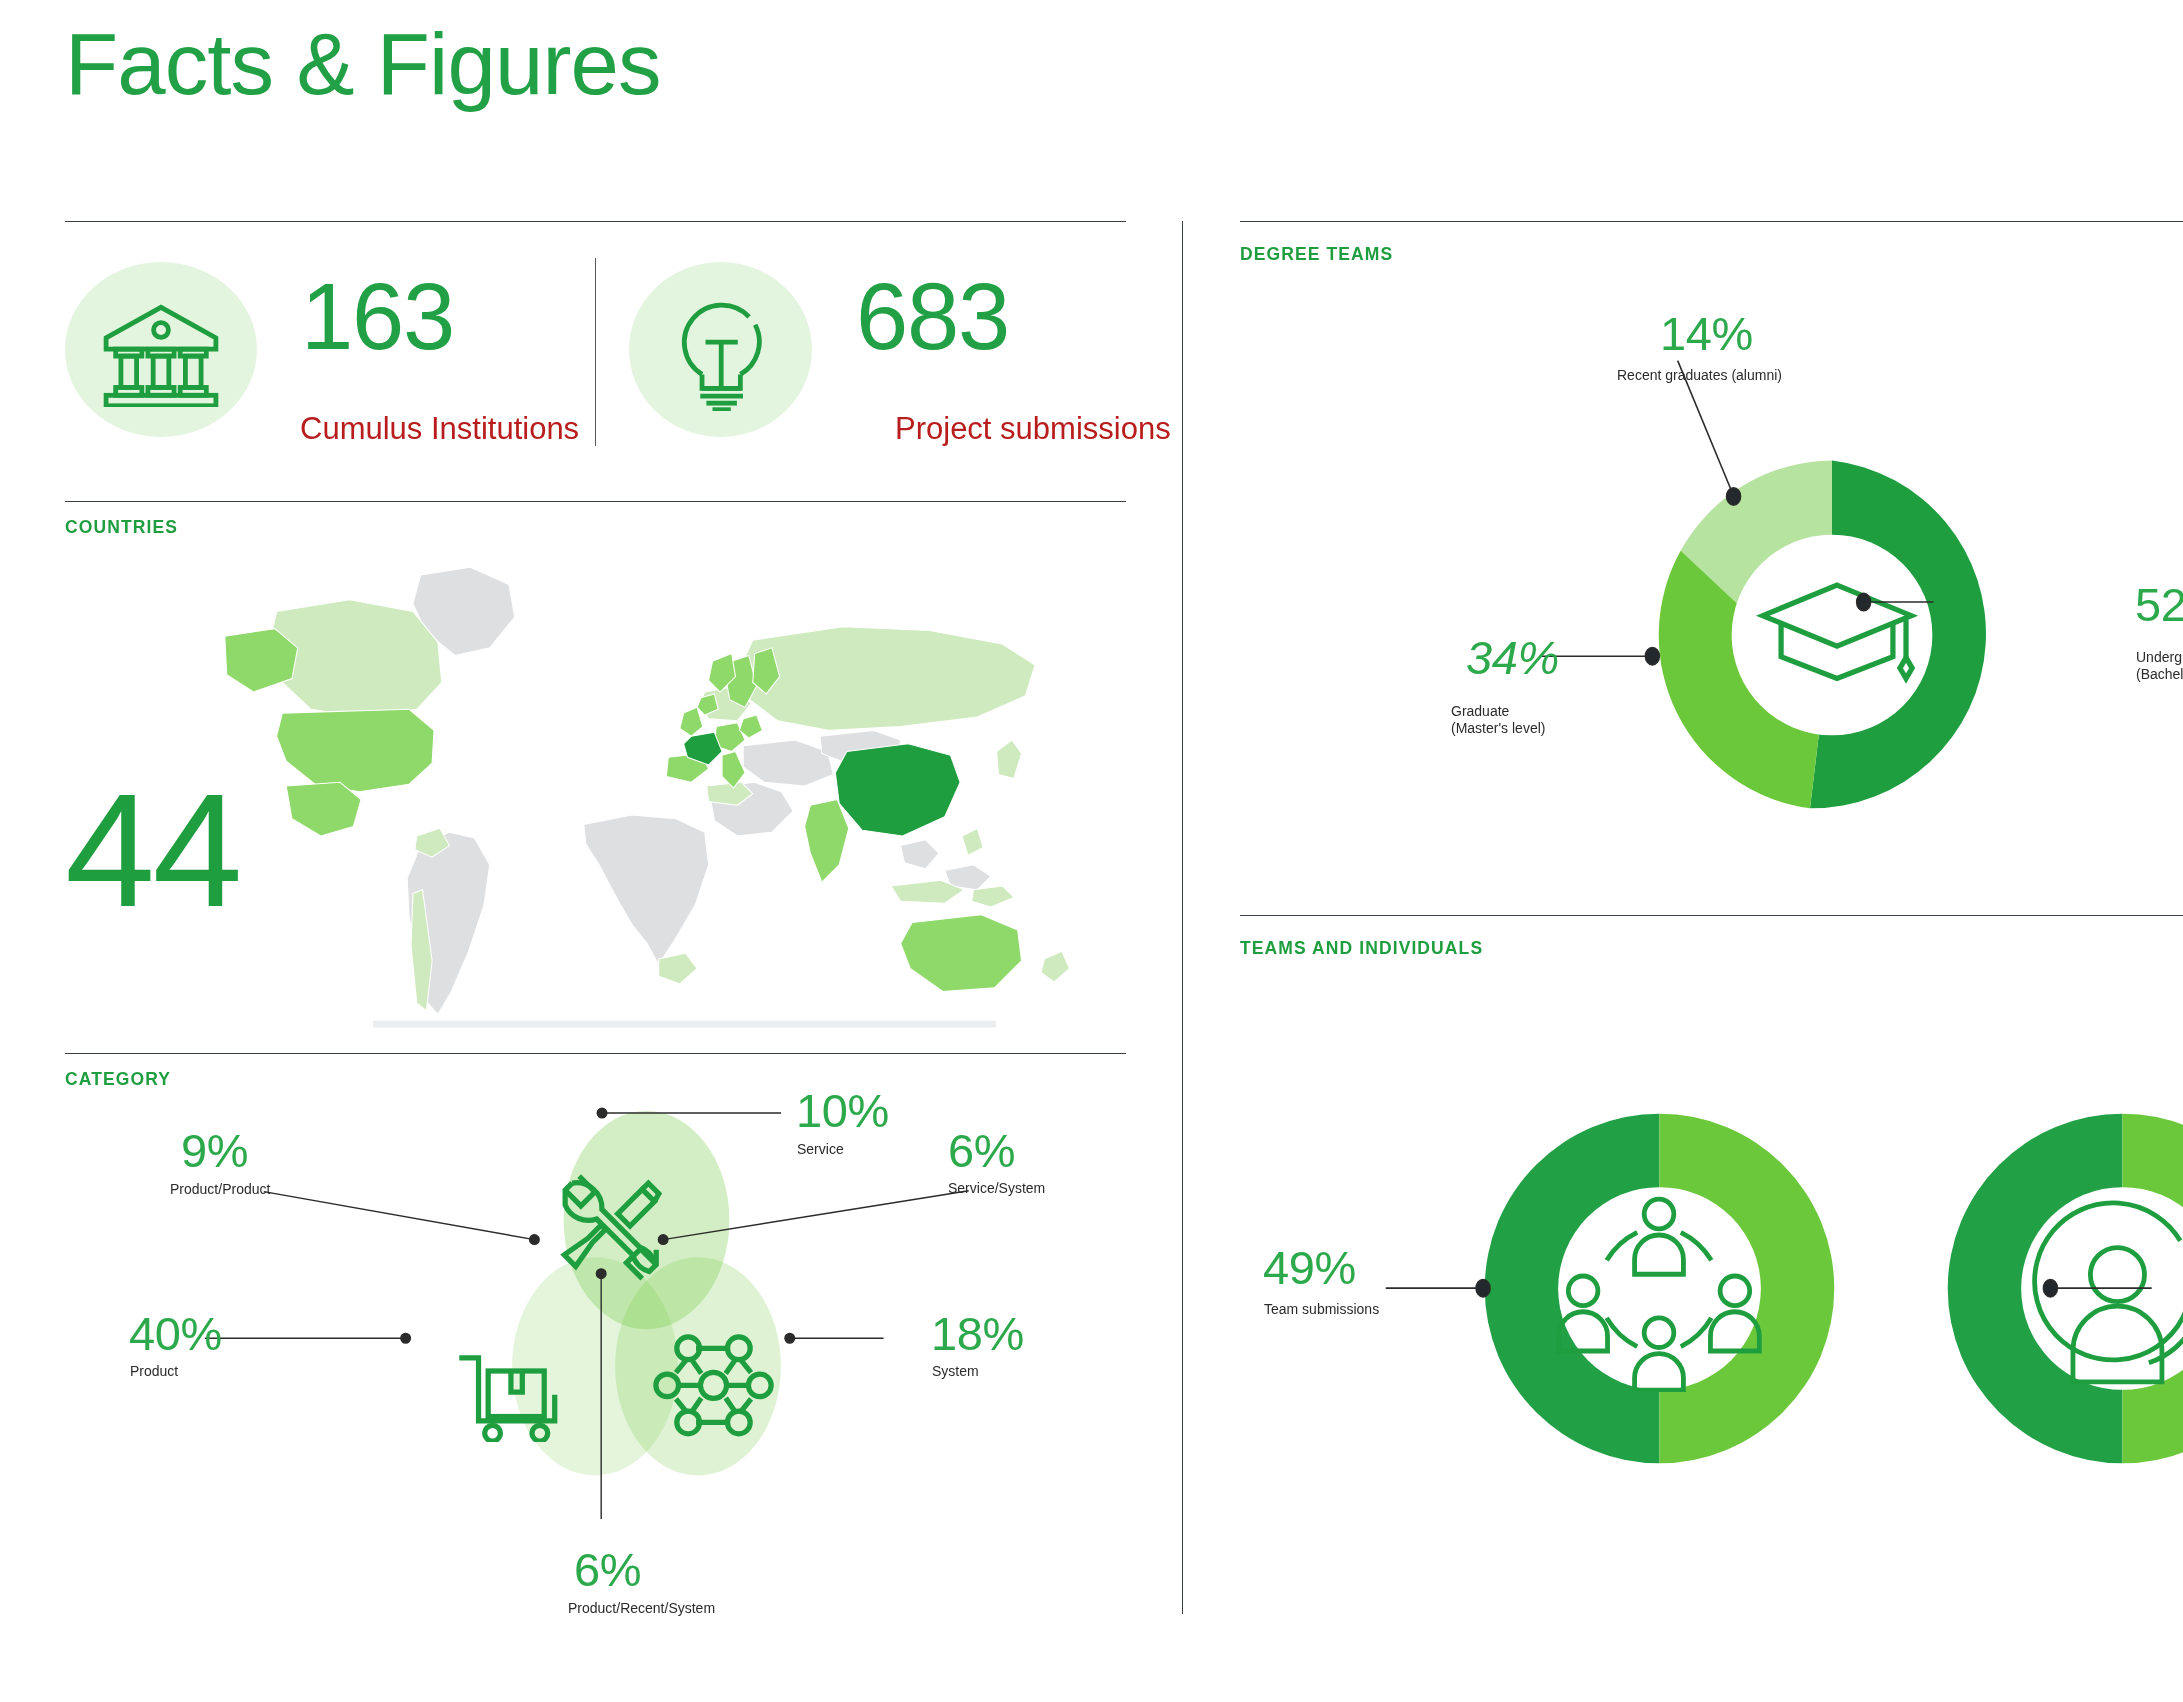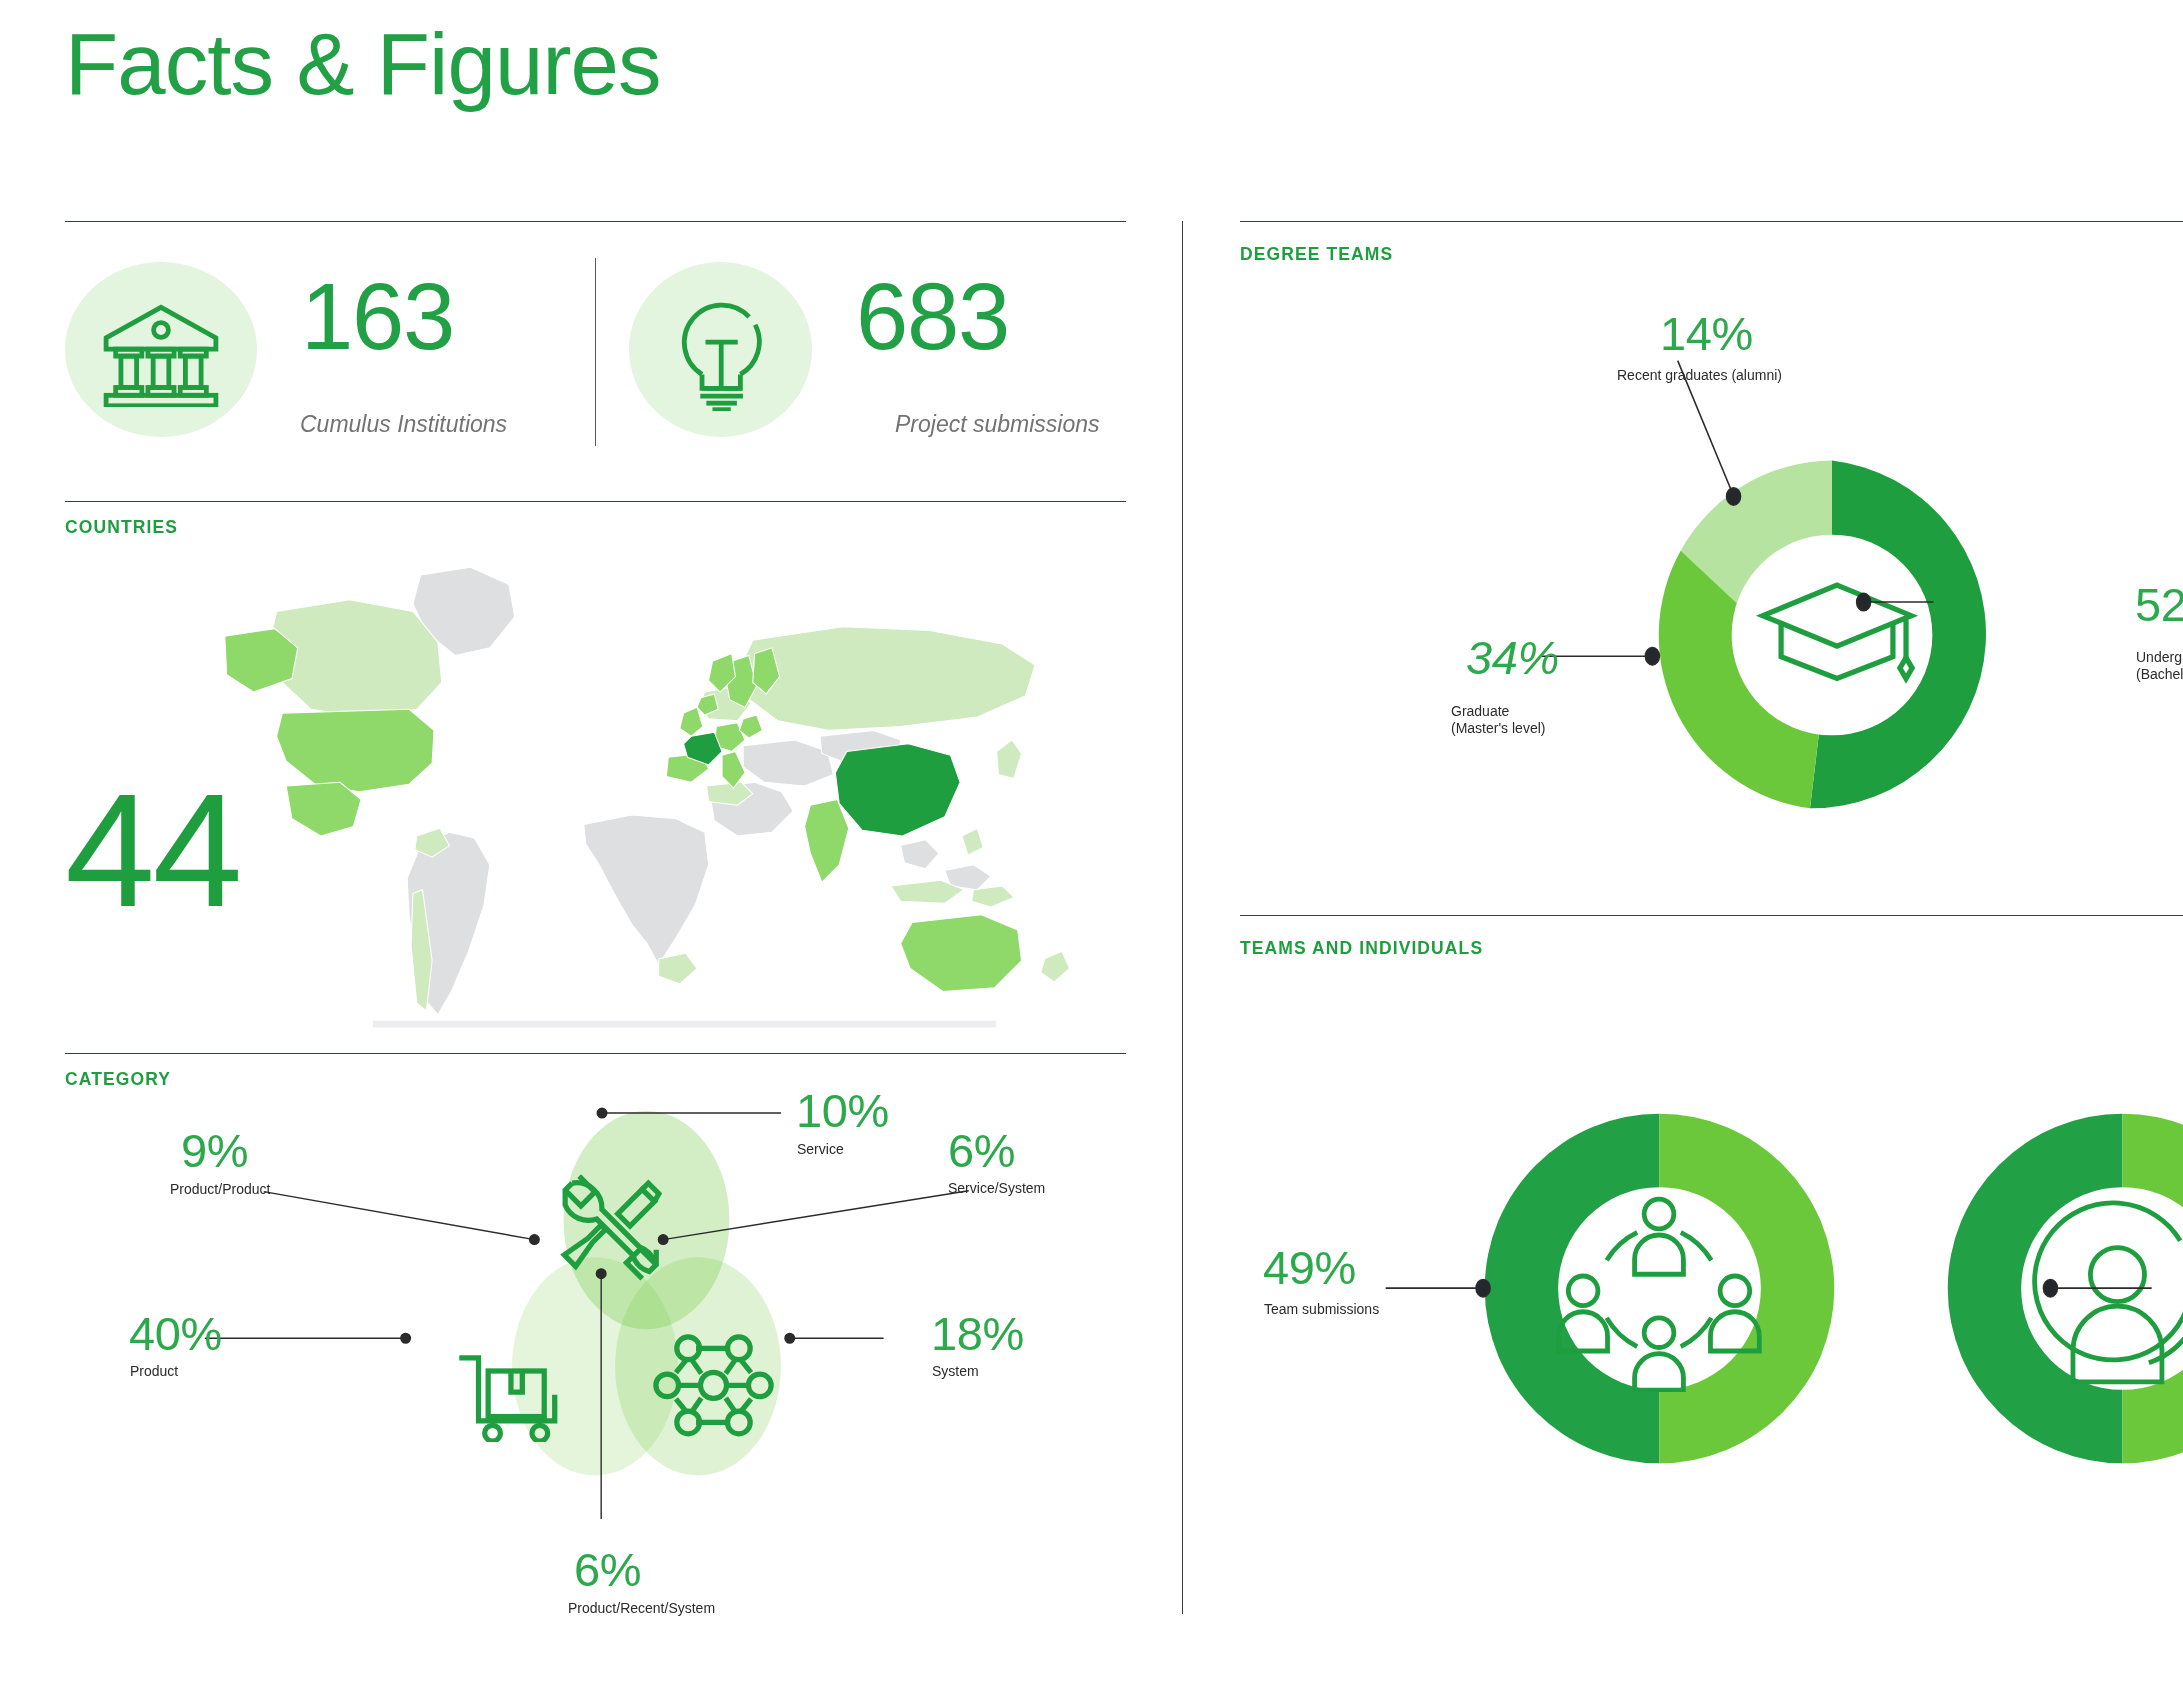--- a/index.html
+++ b/index.html
@@ -45,21 +45,21 @@
   .kpi-num{
     position:absolute;
     font-size:94px;line-height:1;
     color:#22A046;
     font-weight:300;
     letter-spacing:-1.3px;
     white-space:nowrap;
   }
   .kpi-cap{
     position:absolute;
-    font-size:23px;color:#737373;white-space:nowrap;font-style:italic;
+    font-size:31px;color:#b91c1c;white-space:nowrap;
   }
 
   
   .big44{
     position:absolute;
     font-size:162px;line-height:1;
     color:#1E9E3E;font-weight:300;
     letter-spacing:-2.6px;
   }
 

